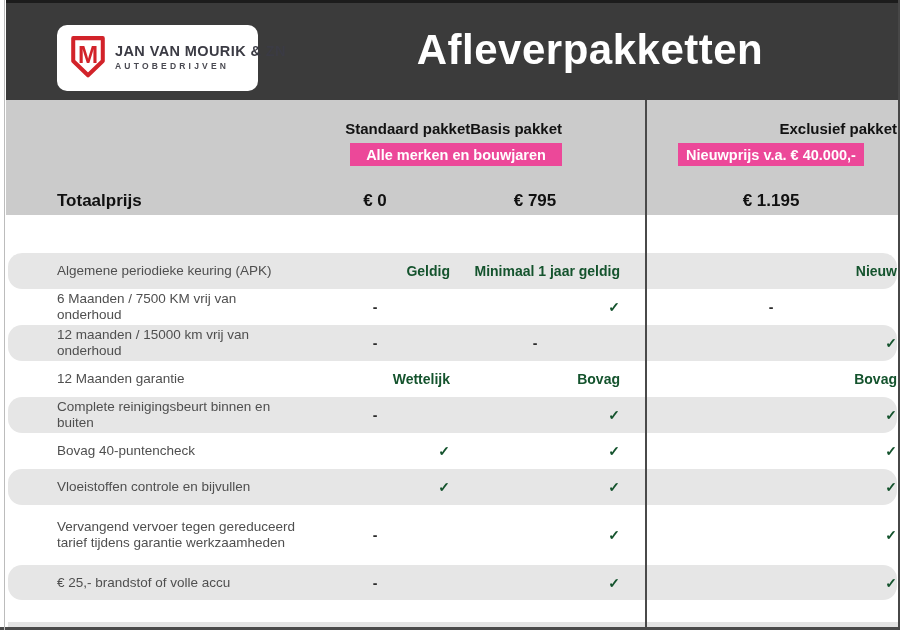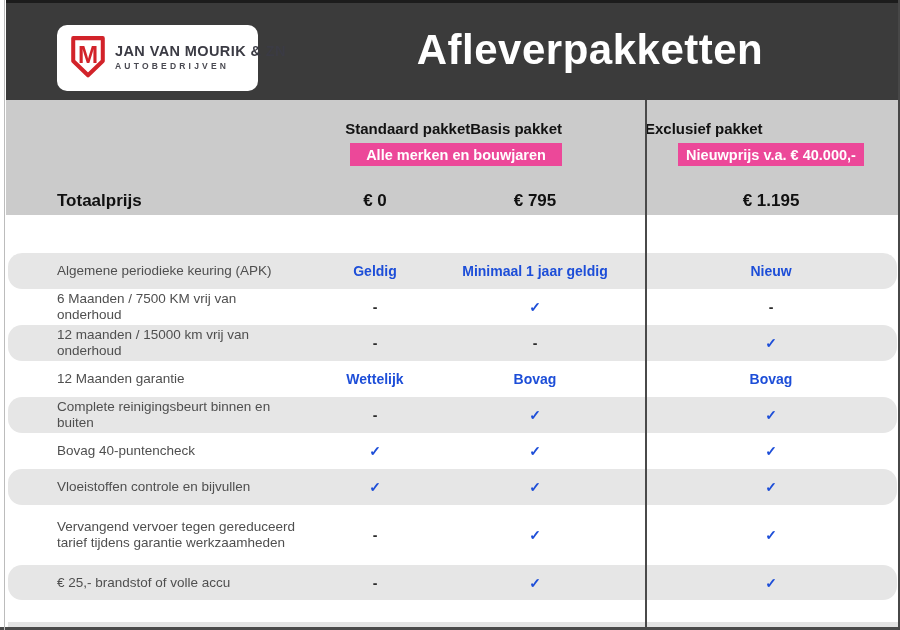--- a/index.html
+++ b/index.html
@@ -21,42 +21,42 @@
   .logo-text { display:flex; flex-direction:column; line-height:1.1; }
   .logo-name { font-size:14.5px; font-weight:bold; color:#3b3b44; letter-spacing:0.4px; white-space:nowrap; }
   .logo-sub  { font-size:8.5px; font-weight:bold; color:#4a4a52; letter-spacing:3.2px; margin-top:2px; white-space:nowrap; }
   .page-title { position:absolute; left:584px; top:50%; transform:translate(-50%,-54%); color:#ffffff;
                 font-size:42px; font-weight:bold; letter-spacing:0.5px; white-space:nowrap; }
 
   
   .band { position:absolute; left:6px; right:2px; top:100px; height:115px; background:#cbcbcb; }
   .pkg-head-left { position:absolute; left:344px; top:20px; width:212px; display:flex; justify-content:flex-end; }
   .pkg-head { font-size:15px; font-weight:bold; color:#121212; white-space:nowrap; }
-  .pkg-head-right { position:absolute; left:639px; top:20px; width:252px; text-align:left; }
+  .pkg-head-right { position:absolute; left:639px; top:20px; width:252px; text-align:right; }
   .badge { position:absolute; top:43px; height:23px; background:#ec4899; color:#ffffff; font-size:14.5px; font-weight:bold;
            display:flex; align-items:center; justify-content:center; white-space:nowrap; }
   .badge-left  { left:344px; width:212px; }
   .badge-right { left:672px; width:186px; }
 
   
   .grid-row { display:grid; grid-template-columns:292px 150px 170px 25px 252px; align-items:center; }
 
   .totals-row { position:absolute; left:2px; right:0; top:88px; height:26px; }
   .totals-label { padding-left:49px; font-size:17px; font-weight:bold; color:#101010; }
   .price { text-align:center; font-size:17px; font-weight:bold; color:#101010; }
 
   
   .rows { position:absolute; left:8px; right:3px; top:253px; }
   .row { height:36px; background:#ffffff;border-radius:14px; }
   .row.alt { background:#e6e6e6; }
   .row.tall { height:60px; }
   .row.short { height:35px; }
   .cell.label { padding-left:49px; font-size:13.5px; color:#4f4f4f; line-height:1.15; max-width:290px; }
   .cell.val { text-align:center; font-size:14px; font-weight:bold; }
-  .cell.val[data-tone="green"] { color:#1d4ed8; }
+  .cell.val[data-tone="green"] { color:#14532d;text-align:right; }
   .cell.val[data-tone="dark"]  { color:#2b2b2b; }
 
   
   .divider-v { position:absolute; left:645px; top:100px; bottom:3px; width:2px; background:#4a4a4a; z-index:6; }
 </style>
 </head>
 <body>
 
 <div class="page">
 

